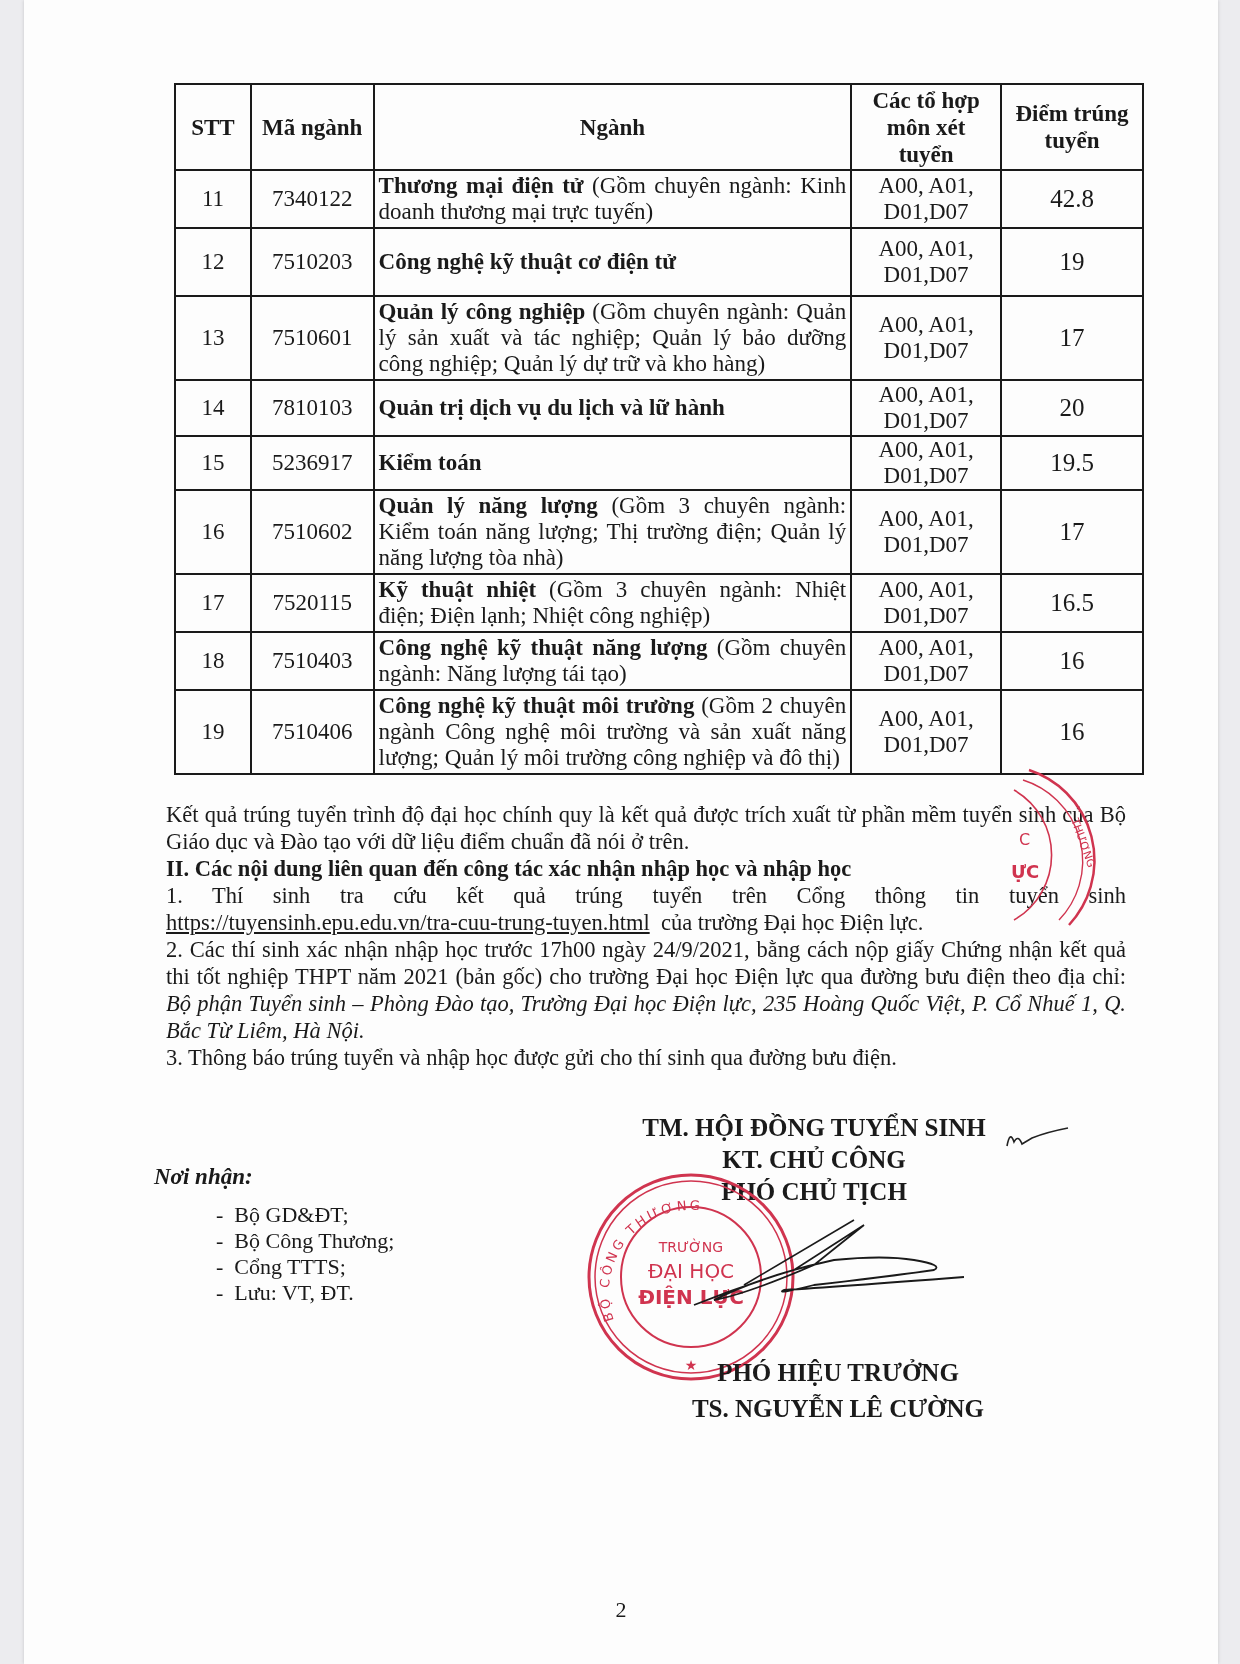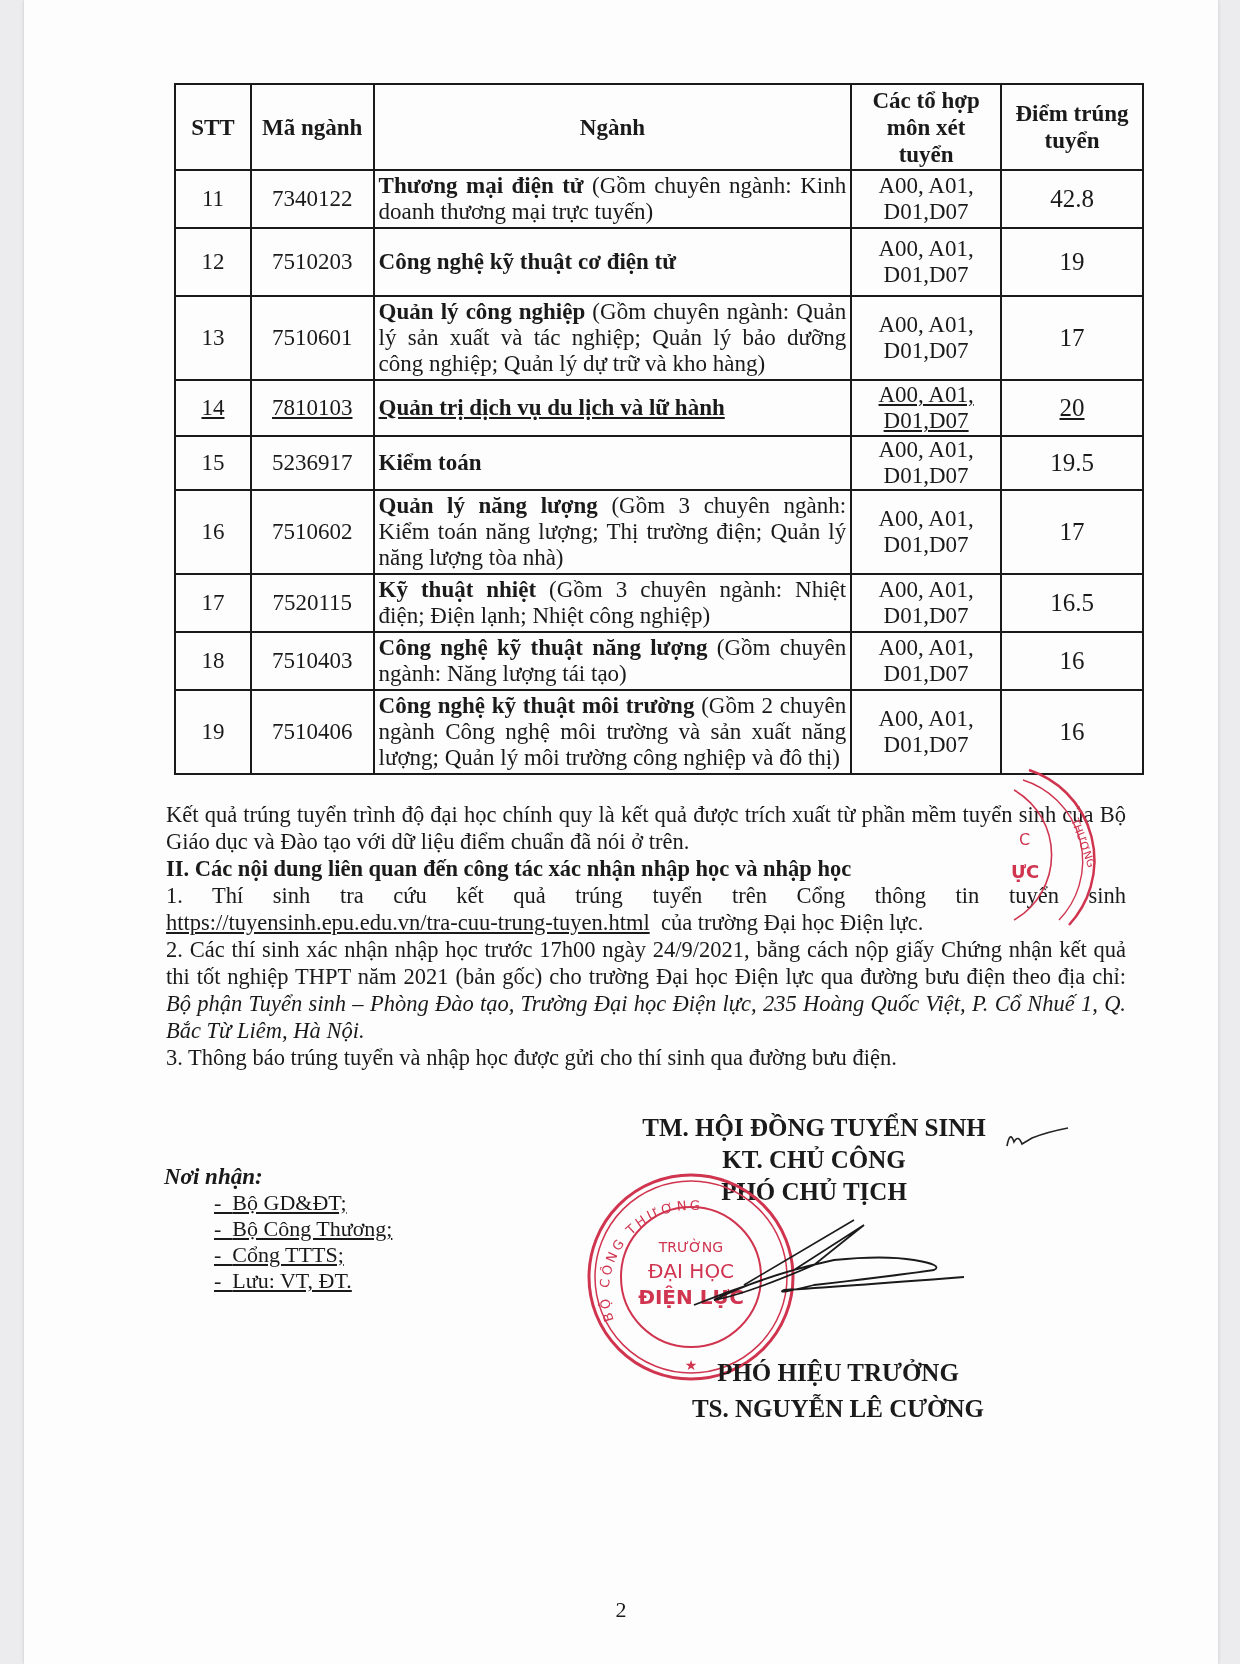--- a/index.html
+++ b/index.html
@@ -55,26 +55,26 @@
       line-height: 27px;
     }
     .notes p { margin: 0; text-align: justify; }
     .notes .heading { font-weight: bold; }
     .notes .link { text-decoration: underline; color: #1a1a1a; }
     .notes .just-spread { text-align: justify; text-align-last: justify; }
     .notes i { font-style: italic; }
 
     .recipients {
       position: absolute;
-      left: 140px; top: 1164px;
+      left: 130px; top: 1164px;
       font-size: 22px;
       line-height: 26px;
     }
     .recipients .title { font-weight: bold; font-style: italic; font-size: 23px; }
-    .recipients ul { list-style: none; margin: 0; padding: 0 0 0 50px; text-decoration: underline; }
+    .recipients ul { list-style: none; margin: 12px; padding: 0 0 0 50px; }
     .recipients li::before { content: "-  "; white-space: pre; }
 
     .signblock {
       position: absolute;
       left: 560px; top: 1112px;
       width: 460px;
       text-align: center;
       font-weight: bold;
       font-size: 25px;
       line-height: 32px;
@@ -142,21 +142,21 @@
         <tr style="height: 78px;">
           <td class="c">13</td>
           <td class="c">7510601</td>
           <td class="name"><b>Quản lý công nghiệp</b><span> (Gồm chuyên ngành: Quản lý sản xuất và tác nghiệp; Quản lý bảo dưỡng công nghiệp; Quản lý dự trữ và kho hàng)</span></td>
           <td class="c">
             <div>A00, A01,</div>
             <div>D01,D07</div>
           </td>
           <td class="c score">17</td>
         </tr>
-        <tr style="height: 56px; text-decoration: underline;">
+        <tr style="height: 56px;">
           <td class="c">14</td>
           <td class="c">7810103</td>
           <td class="name"><b>Quản trị dịch vụ du lịch và lữ hành</b><span></span></td>
           <td class="c">
             <div>A00, A01,</div>
             <div>D01,D07</div>
           </td>
           <td class="c score">20</td>
         </tr>
         <tr style="height: 54px;">

